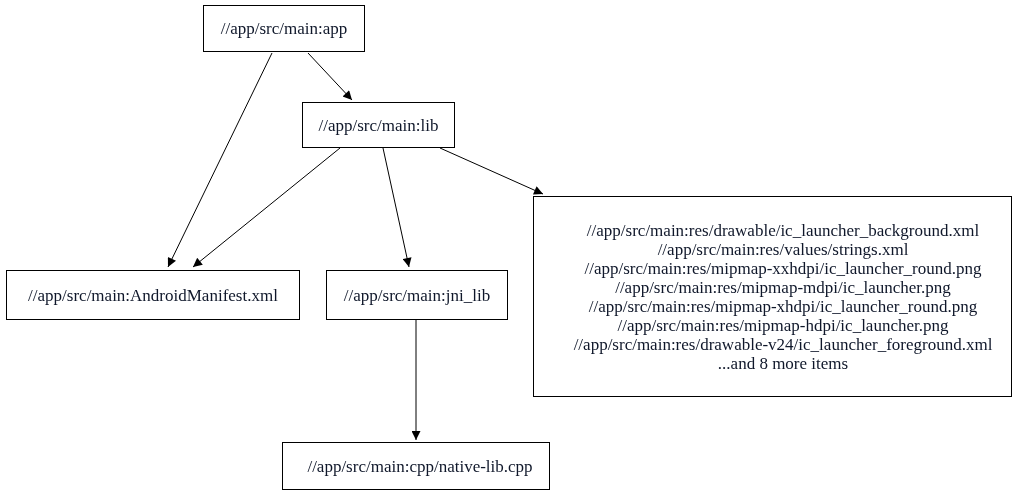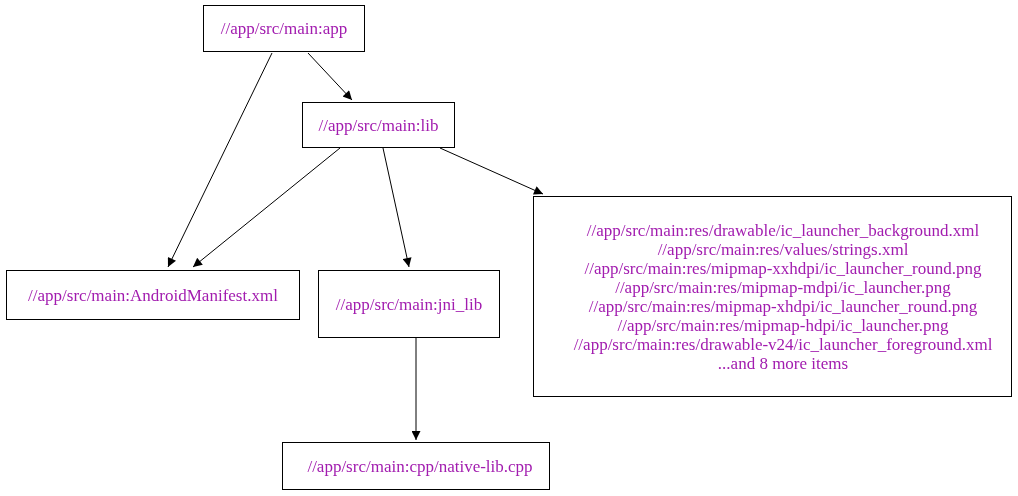--- a/index.html
+++ b/index.html
@@ -17,37 +17,37 @@
   .edges {
     position: absolute;
     left: 0; top: 0;
     width: 1018px; height: 496px;
   }
   .node {
     position: absolute;
     box-sizing: border-box;
     background: #ffffff;
     border: 1px solid #000000;
-    color: #a21caf;
+    color: #0f172a;
     display: flex;
     align-items: center;
     justify-content: center;
     text-align: center;
     font-size: 17px;
     line-height: 19px;
     white-space: nowrap;
   }
   .node.multi { flex-direction: column; padding-left: 21px; }
   .node.multi .line { display: block; }
 
   
   #node-app      { left: 203px; top: 5px;   width: 162px; height: 47px; }
   #node-lib      { left: 302px; top: 102px; width: 153px; height: 46px; text-align: right; }
   #node-manifest { left: 6px;   top: 270px; width: 294px; height: 50px; }
-  #node-jni-lib  { left: 318px; top: 270px; width: 182px; height: 68px; }
+  #node-jni-lib  { left: 326px; top: 270px; width: 182px; height: 50px; }
   #node-res      { left: 533px; top: 196px; width: 479px; height: 201px; }
   #node-cpp      { left: 282px; top: 442px; width: 268px; height: 48px; padding-left: 8px; }
 </style>
 </head>
 <body style="background: rgb(255, 255, 255);">
 
 <div class="canvas">
 
   <svg class="edges" viewBox="0 0 1018 496" xmlns="http://www.w3.org/2000/svg">
     <defs>

